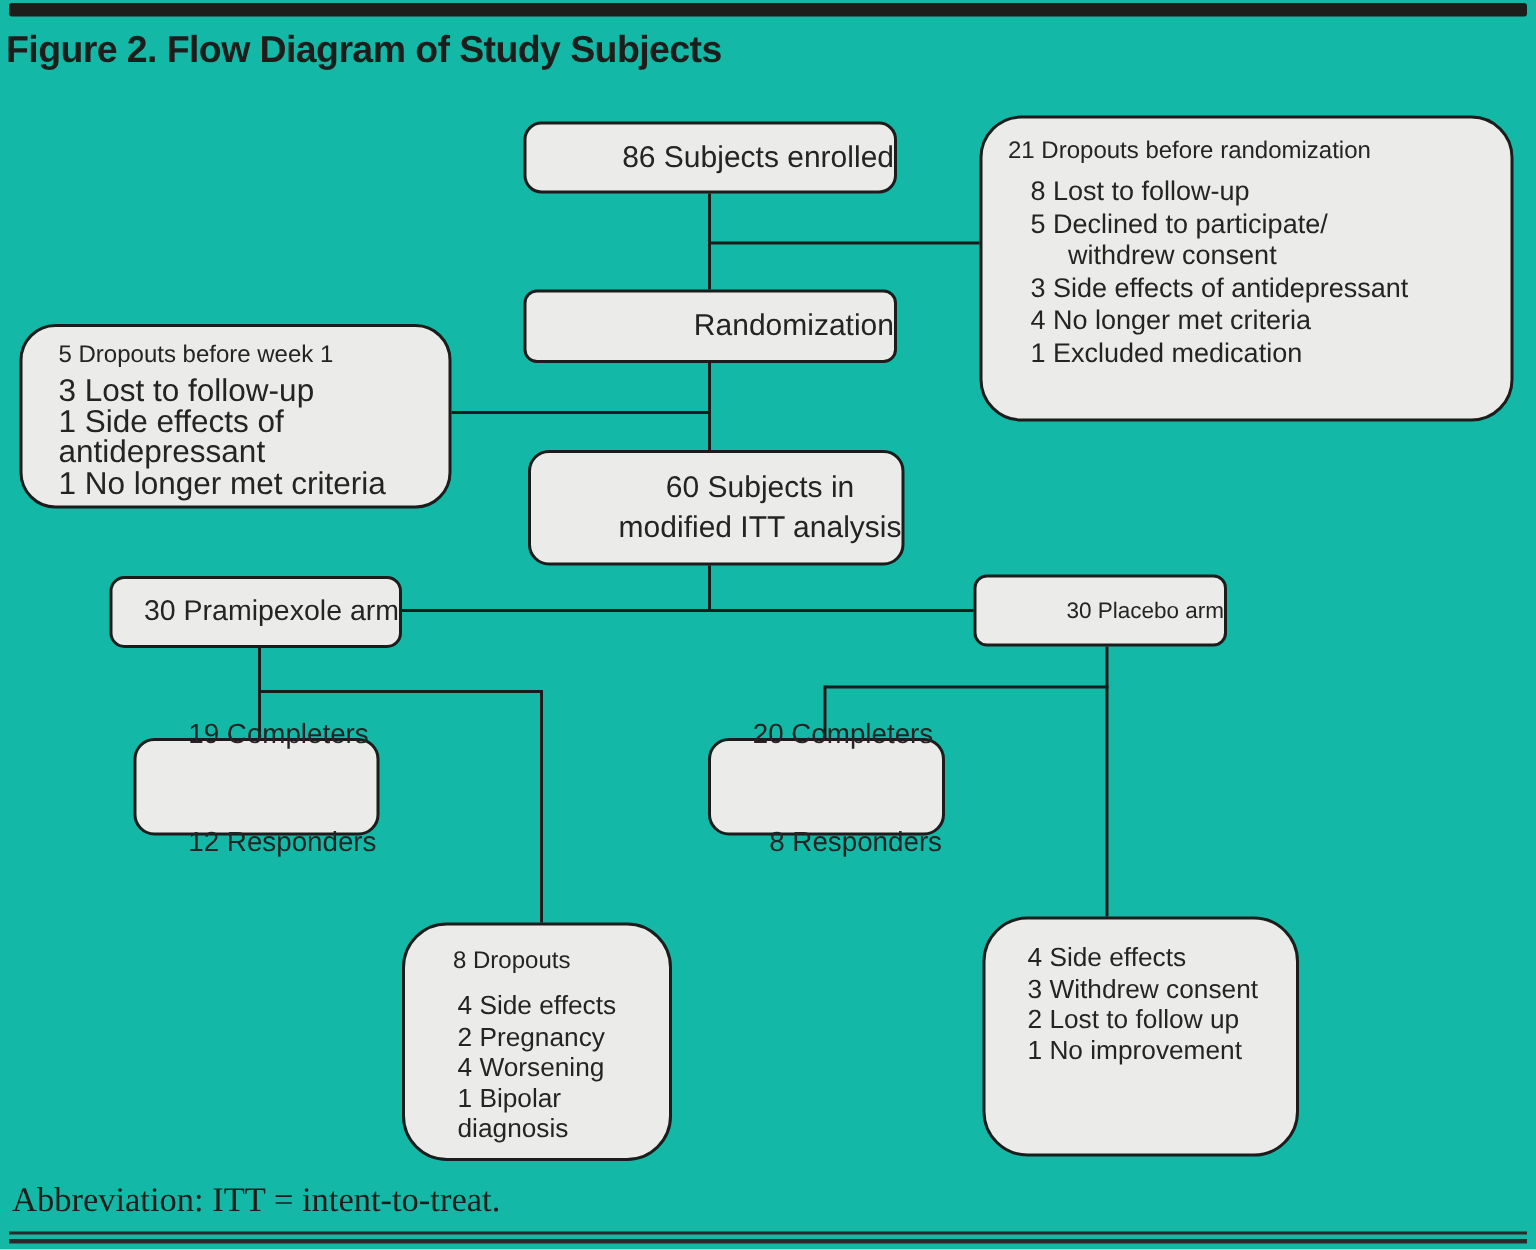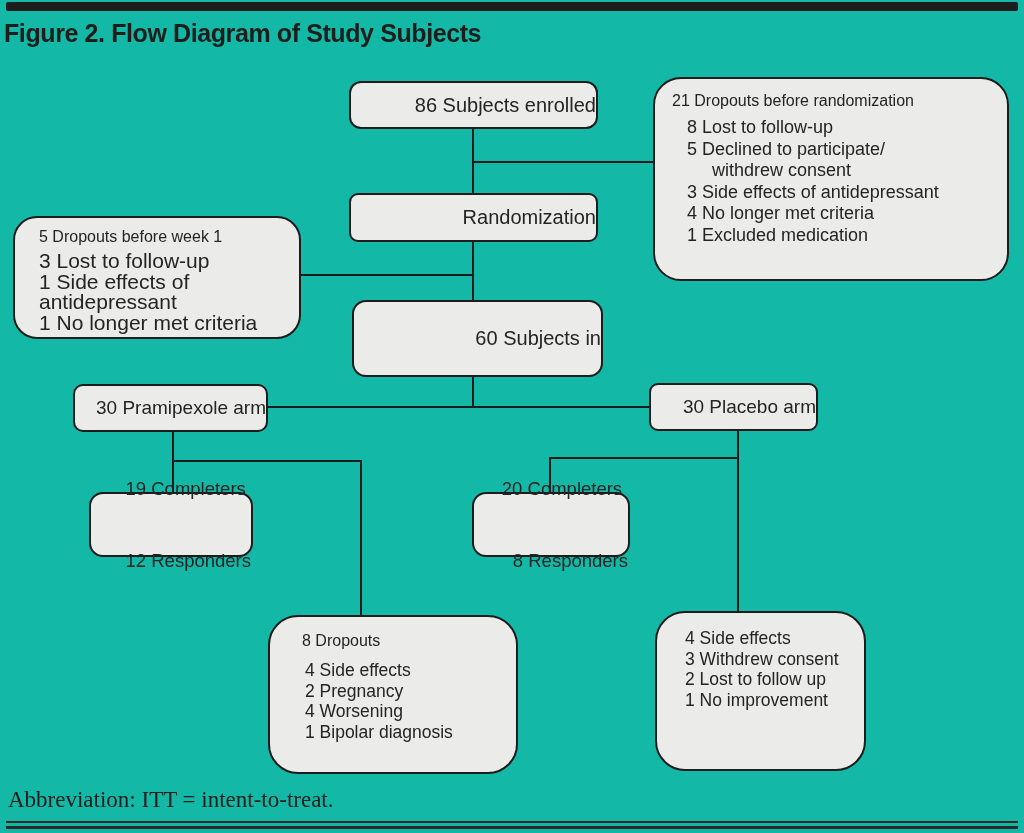--- a/index.html
+++ b/index.html
@@ -39,24 +39,24 @@
   #box-enrolled{left:349px;top:81px;width:249px;height:48px;border-radius:12px;font-size:20px;}
   #box-drop-rand{left:653px;top:77px;width:356px;height:204px;border-radius:28px;padding:13px 10px 0 17px;}
   #box-drop-rand .ttl{margin-bottom:7px;}
   #box-drop-rand .item{margin-left:15px;line-height:21.5px;font-size:18px;}
   #box-randomization{left:349px;top:193px;width:249px;height:49px;border-radius:9px;font-size:20px;}
   #box-drop-week1{left:13px;top:216px;width:288px;height:123px;border-radius:24px;padding:10px 8px 0 24px;}
   #box-drop-week1 .ttl{margin-bottom:5px;}
   #box-drop-week1 .item{line-height:20.5px;font-size:21px;}
   #box-itt{left:352px;top:300px;width:251px;height:77px;border-radius:14px;font-size:20px;line-height:27px;padding-left:26px;}
   #box-pram-arm{left:73px;top:384px;width:195px;height:48px;border-radius:10px;font-size:19px;}
-  #box-placebo-arm{left:649px;top:383px;width:169px;height:48px;border-radius:9px;font-size:19px;}
+  #box-placebo-arm{left:649px;top:383px;width:169px;height:48px;border-radius:9px;font-size:15px;}
   #box-pram-completers{left:89px;top:492px;width:164px;height:65px;border-radius:14px;}
   #box-placebo-completers{left:472px;top:492px;width:158px;height:65px;border-radius:14px;}
-  #box-pram-drop{left:268px;top:615px;width:250px;height:159px;border-radius:30px;padding:15px 6px 0 32px;}
+  #box-pram-drop{left:268px;top:615px;width:180px;height:159px;border-radius:30px;padding:15px 6px 0 32px;}
   #box-pram-drop .ttl{margin-bottom:10px;}
   #box-pram-drop .item{margin-left:3px;line-height:20.5px;}
   #box-placebo-drop{left:655px;top:611px;width:211px;height:160px;border-radius:30px;padding:15px 6px 0 13px;}
   #box-placebo-drop .ttl{margin-bottom:10px;}
   #box-placebo-drop .item{margin-left:15px;line-height:20.5px;}
   
   .conn{position:absolute;background:#1c1c1c;}
   #c-v1{left:472px;top:129px;width:2px;height:64px;}
   #c-h1{left:473px;top:161px;width:180px;height:2px;}
   #c-v2{left:472px;top:242px;width:2px;height:58px;}
@@ -120,20 +120,21 @@
   <div class="node" id="box-drop-week1">
     <div class="ttl">5 Dropouts before week 1</div>
     <div class="item">3 Lost to follow-up</div>
     <div class="item">1 Side effects of antidepressant</div>
     <div class="item">1 No longer met criteria</div>
   </div>
 
   <div class="node center-node" id="box-itt">
     <div>
       <div>60 Subjects in</div>
+      <div>modified ITT analysis</div>
     </div>
   </div>
 
   <div class="node center-node" id="box-pram-arm">
     <span>30 Pramipexole arm</span>
   </div>
 
   <div class="node center-node" id="box-placebo-arm">
     <span>30 Placebo arm</span>
   </div>

